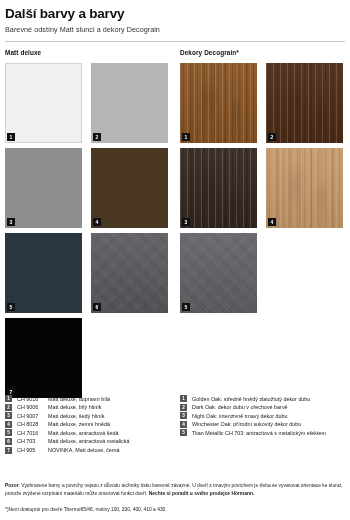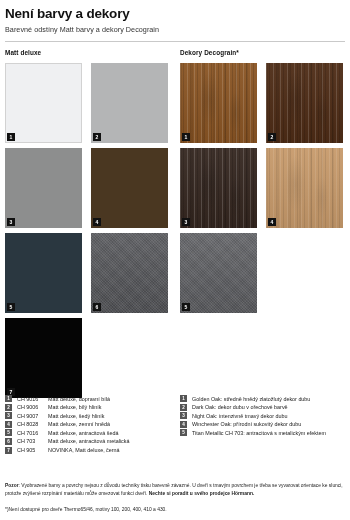--- a/index.html
+++ b/index.html
@@ -58,22 +58,22 @@
   .footer { position:absolute; left:5px; right:5px; bottom:0; }
   .warn { font-size:4.9px; line-height:1.55; color:#222; }
   .warn b { font-weight:bold; }
   .note { font-size:4.9px; line-height:1.55; color:#222; margin-top:9px; padding-bottom:6px; }
 </style>
 </head>
 <body>
 
 <div class="page">
 
-  <h1 class="title">Není barvy a dekory</h1>
-  <div class="subtitle">Barevné odstíny Matt barvy a dekory Decograin</div>
+  <h1 class="title">Další barvy a barvy</h1>
+  <div class="subtitle">Barevné odstíny Matt slunci a dekory Decograin</div>
   <div class="rule"></div>
 
   <div class="colheads">
     <div class="colhead left">Matt deluxe</div>
     <div class="colhead right">Dekory Decograin*</div>
   </div>
 
   <div class="grid" id="swatch-grid">
       <div class="sw bordered" style="left: 0px; top: 0px;">
         <div class="fill" style="background: rgb(239, 240, 242);"></div>

